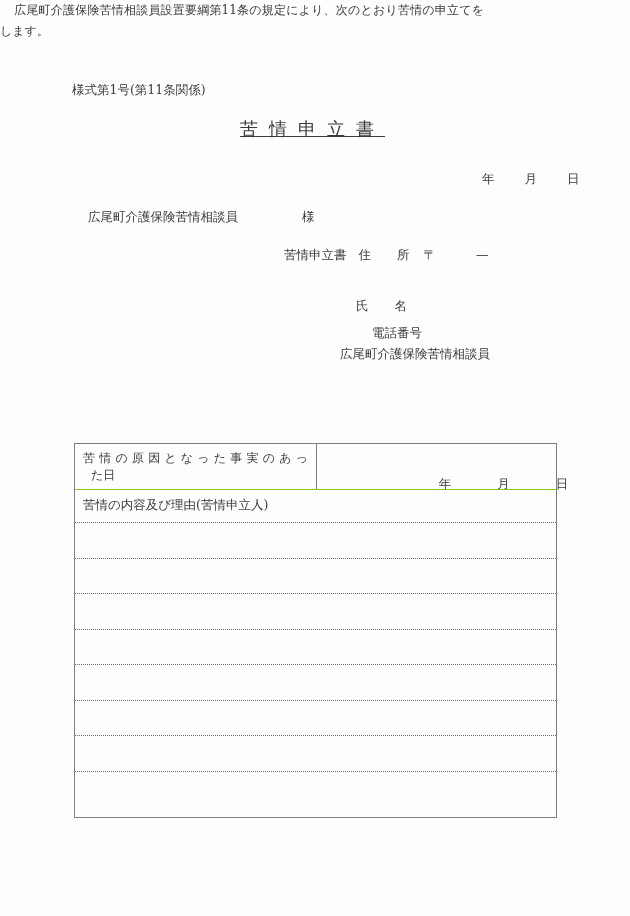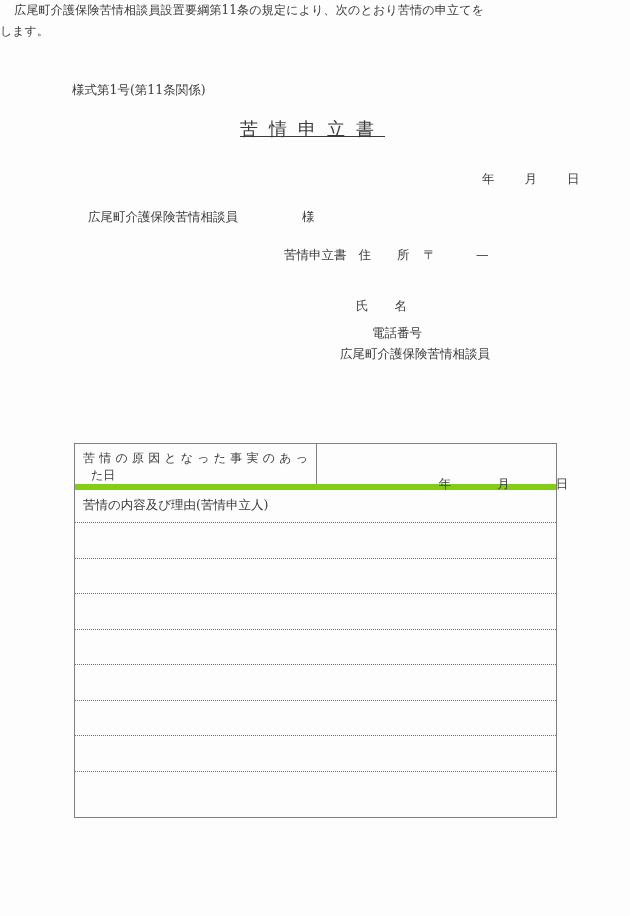--- a/index.html
+++ b/index.html
@@ -93,21 +93,21 @@
     left: 74px; top: 443px;
     width: 483px;
     height: 375px;
     border: 1px solid #808080;
     box-sizing: border-box;
     background: #fdfdfd;
   }
   .trow-top {
     position: relative;
     height: 46px;
-    border-bottom: 6px solid #84cc16;
+    border-bottom: 1px solid #84cc16;
     box-sizing: border-box;
   }
   .cell-date-label {
     position: absolute;
     left: 0; top: 0;
     width: 242px;
     height: 100%;
     border-right: 1px solid #808080;
     box-sizing: border-box;
     padding: 6px 8px 0 8px;

